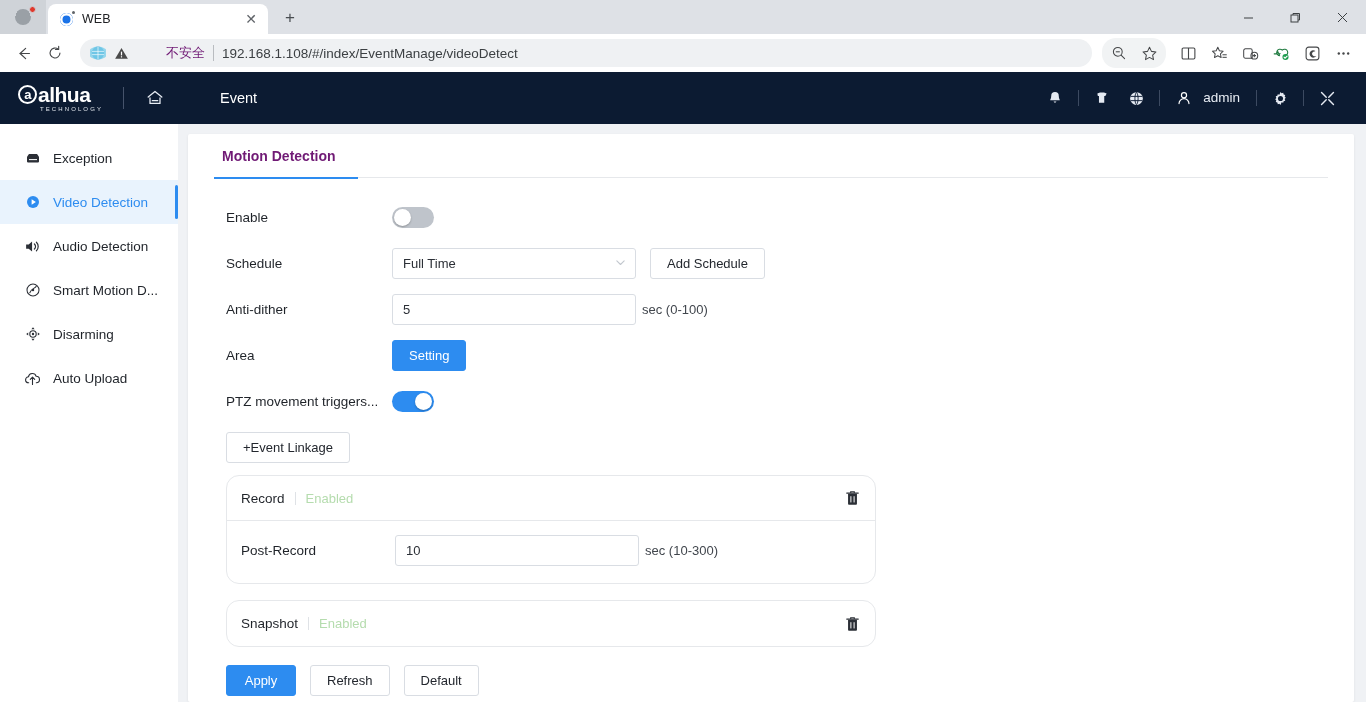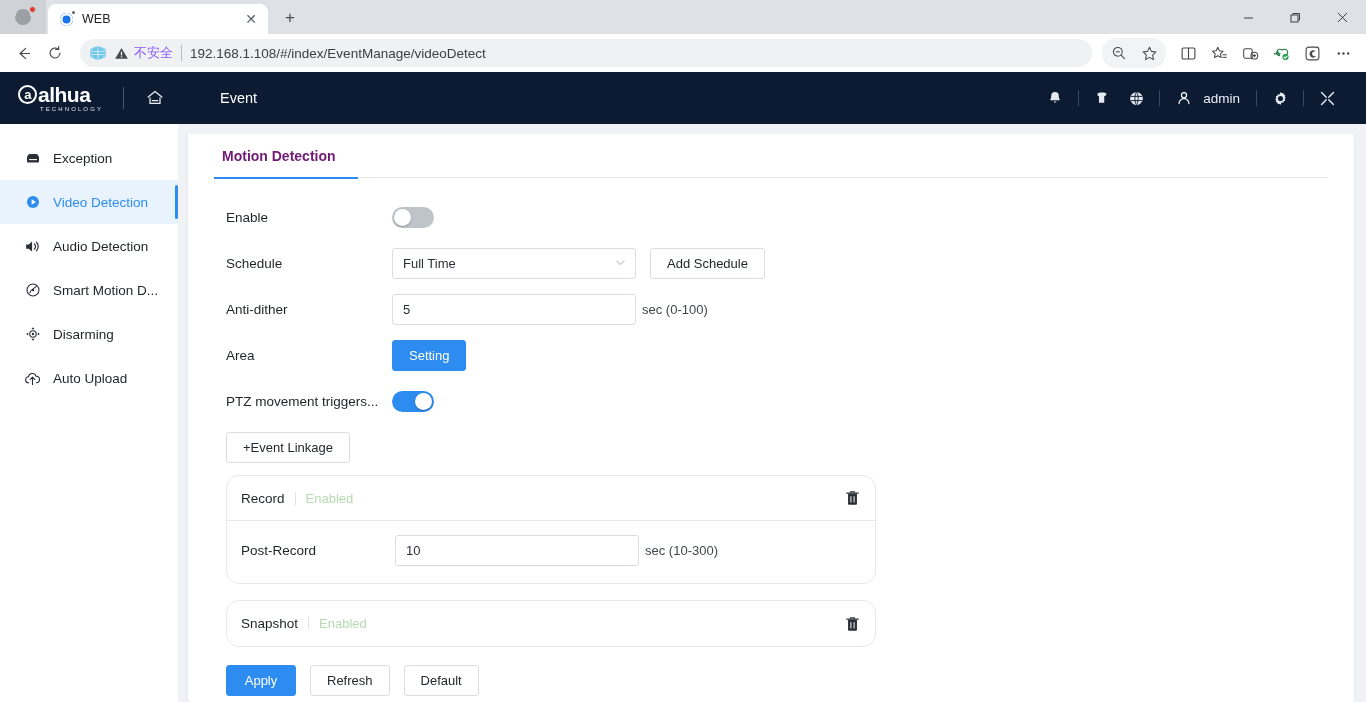--- a/index.html
+++ b/index.html
@@ -69,21 +69,21 @@
     width: 30px; height: 30px; display: flex; align-items: center; justify-content: center;
     color: #454749; border-radius: 4px; flex: 0 0 30px;
   }
   .omnibox {
     flex: 1; height: 28px; background: #eff1f3; border-radius: 14px;
     display: flex; align-items: center; padding: 0 10px; gap: 8px; margin: 0 8px;
     min-width: 0;
   }
   .ob-globe { width: 16px; height: 16px; flex: 0 0 16px; }
   .ob-warn { display: flex; align-items: center; gap: 5px; flex: 0 0 auto; }
-  .ob-warn-text { font-size: 13px; color: #8b5cf6; }
+  .ob-warn-text { font-size: 13px; color: #701a75; margin-left: 32px; }
   .ob-sep { width: 1px; height: 16px; background: #b9bcc0; flex: 0 0 1px; }
   .ob-url { font-size: 13.5px; color: #3c4043; white-space: nowrap; overflow: hidden; }
   .tb-right { display: flex; align-items: center; gap: 1px; flex: 0 0 auto; }
   .tb-pill {
     display: flex; align-items: center; background: #f1f3f4; border-radius: 14px;
     padding: 0 2px; margin-right: 6px;
   }
 
   
   .app { flex: 1; display: flex; flex-direction: column; min-height: 0; background: #f0f2f5; }
@@ -107,21 +107,21 @@
   }
   .appbar-div { width: 1px; height: 22px; background: #46536b; margin: 0 20px; }
   .home-ic { display: flex; align-items: center; justify-content: center; width: 22px; height: 22px; }
   .appbar-title { font-size: 14.5px; margin-left: 54px; color: #ffffff; }
   .appbar-spacer { flex: 1; }
   .appbar-right { display: flex; align-items: center; gap: 0; }
   .ab-ic {
     width: 34px; height: 34px; display: flex; align-items: center; justify-content: center;
     color: #e5eaf2;
   }
-  .ab-user { display: flex; align-items: center; gap: 11px; padding: 0 10px; }
+  .ab-user { display: flex; align-items: flex-start; gap: 11px; padding: 0 10px; }
   .ab-user-name { font-size: 13.5px; color: #e8edf4; }
   .ab-vdiv { width: 1px; height: 16px; background: #3c4a61; margin: 0 6px; }
 
   .body-row { flex: 1; display: flex; min-height: 0; background: #f0f2f5; }
 
   .sidebar {
     width: 178px; background: #ffffff; flex: 0 0 178px;
     padding-top: 12px; overflow: hidden;
   }
   .side-item {

